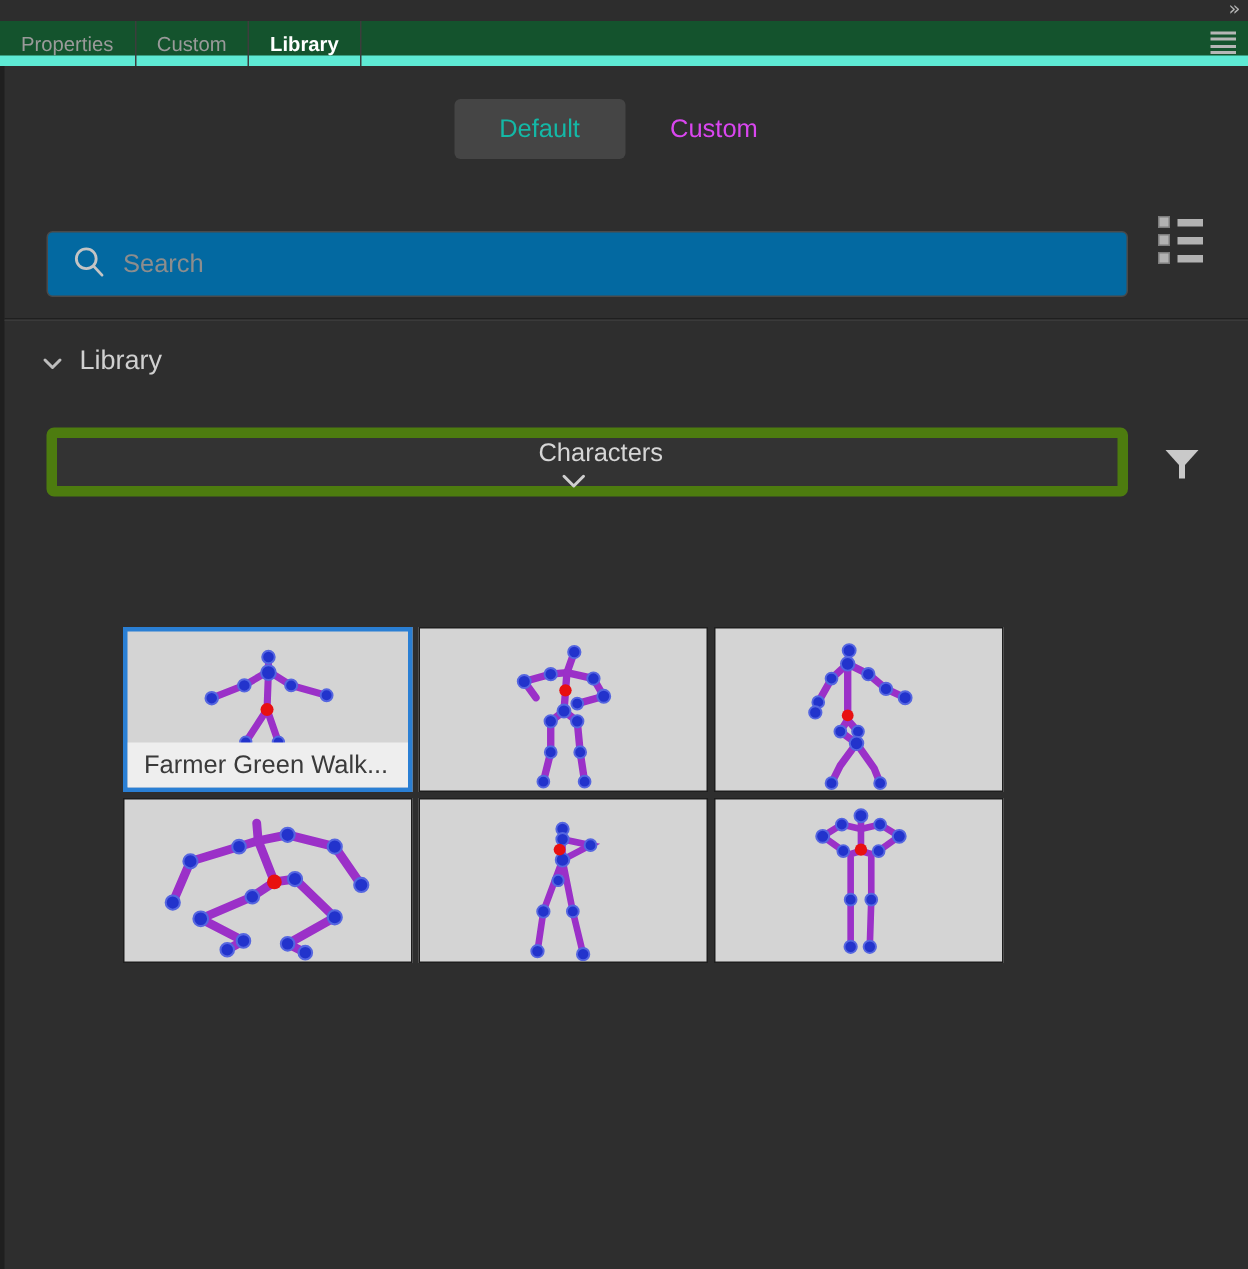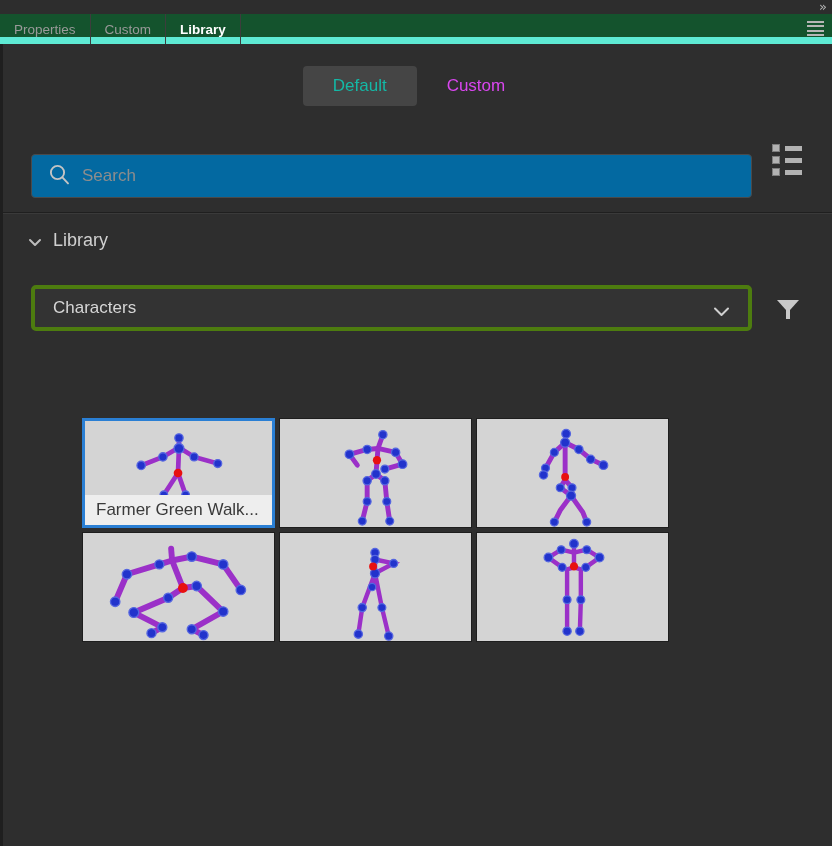--- a/index.html
+++ b/index.html
@@ -109,24 +109,25 @@
     position: absolute; left: 24px; top: 186px;
     display: flex; align-items: center; gap: 12px;
   }
   .chev-down { width: 14px; height: 14px; flex: 0 0 auto; }
   .section-title { font-size: 18px; color: #d0d0d0; }
 
   
   .dd {
     position: absolute; left: 28px; width: 721px; height: 46px;
     background: #333333;
-    border: 4px solid #4d7c0f;
+    border: 7px solid #4d7c0f;
     border-radius: 5px;
     display: flex; align-items: center; justify-content: space-between;
     cursor: default;
+    flex-direction: column;
   }
   .dd-1 { top: 241px; }
   .dd-2 { top: 301px; }
   .dd-label { font-size: 17px; color: #d6d6d6; margin-left: 18px; }
   .dd-chev { margin-right: 18px; width: 17px; height: 11px; }
 
   .filter-btn {
     position: absolute; left: 770px; top: 252px;
     width: 30px; height: 26px; cursor: default;
   }

